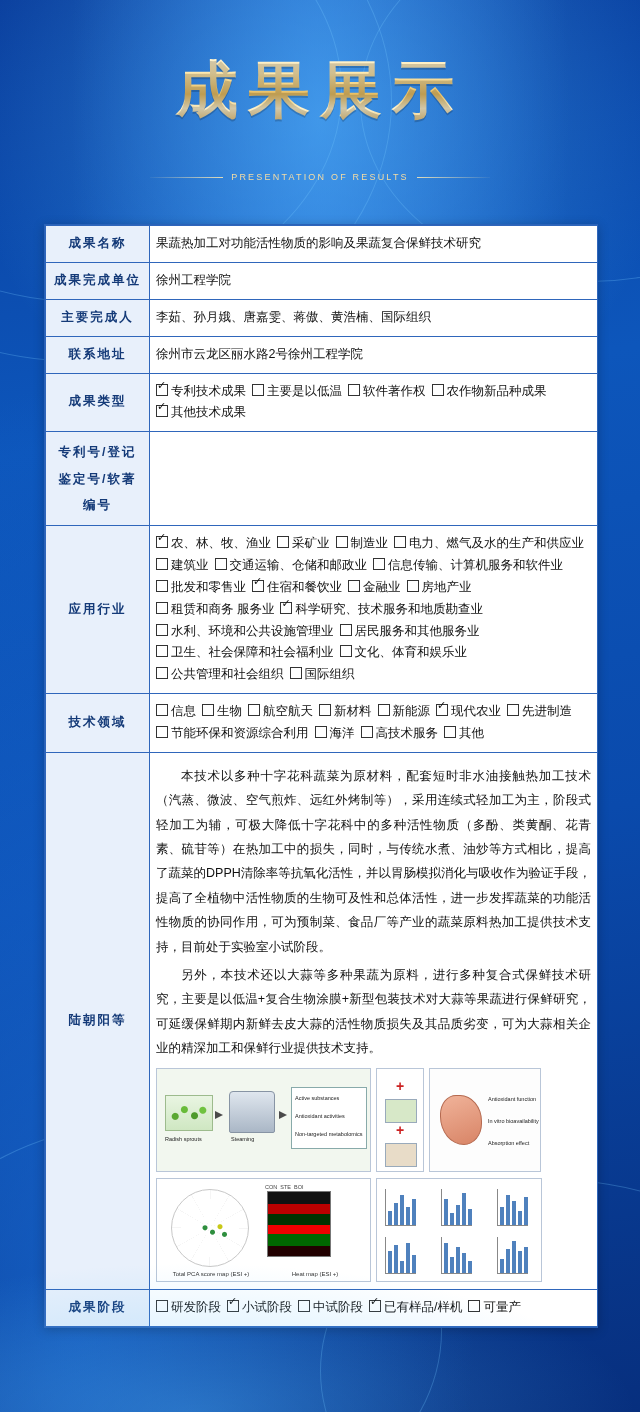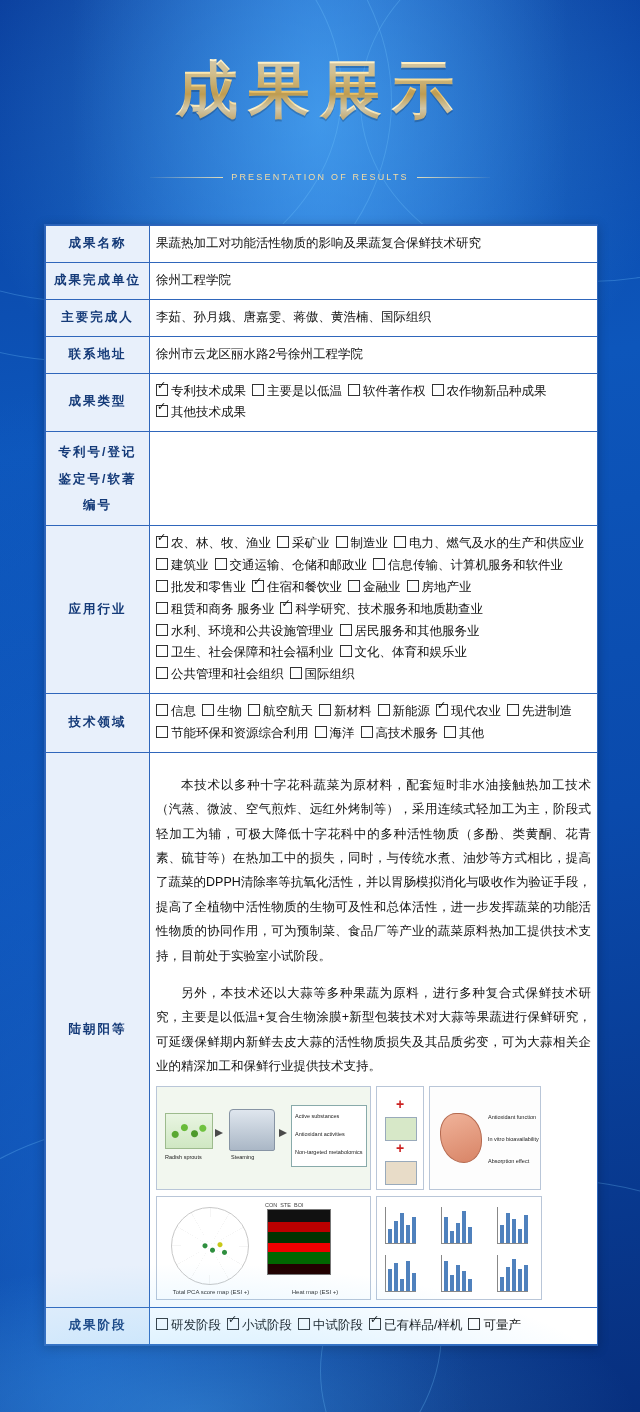--- a/index.html
+++ b/index.html
@@ -129,21 +129,21 @@
   .cb.on::after {
     content: "✓";
     position: absolute;
     left: 0px; top: -5px;
     font-size: 11px;
     color: #111;
     line-height: 1;
   }
   .opt { white-space: nowrap; margin-right: 6px; display: inline-block; }
   .flowtext { text-align: justify; }
-  .flowtext p { margin: 13px 0 2px 0; text-indent: 2em; line-height: 1.95; }
+  .flowtext p { margin: 4px 0 2px 0; text-indent: 2em; line-height: 1.95; }
 
   
   .figs {
     margin-top: 8px;
     display: flex;
     flex-direction: column;
     gap: 6px;
   }
   .figrow { display: flex; gap: 5px; }
   .fig {

